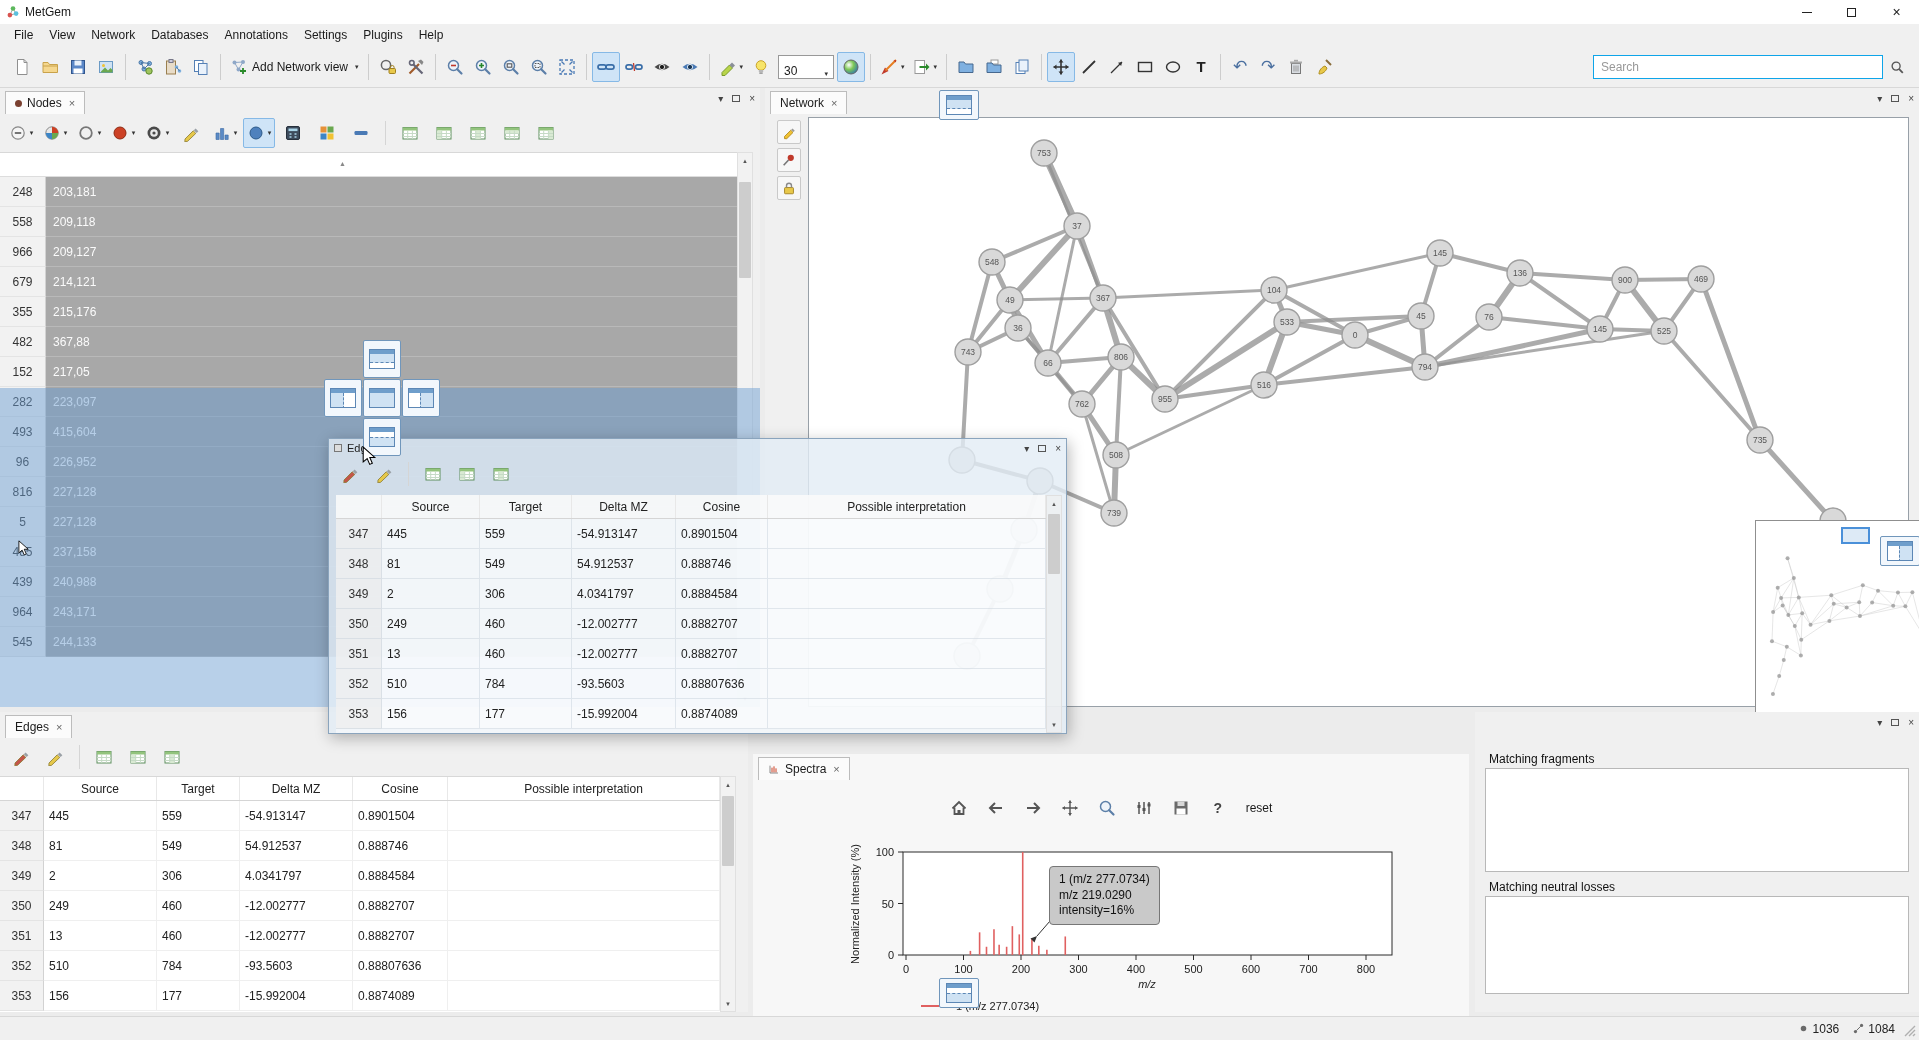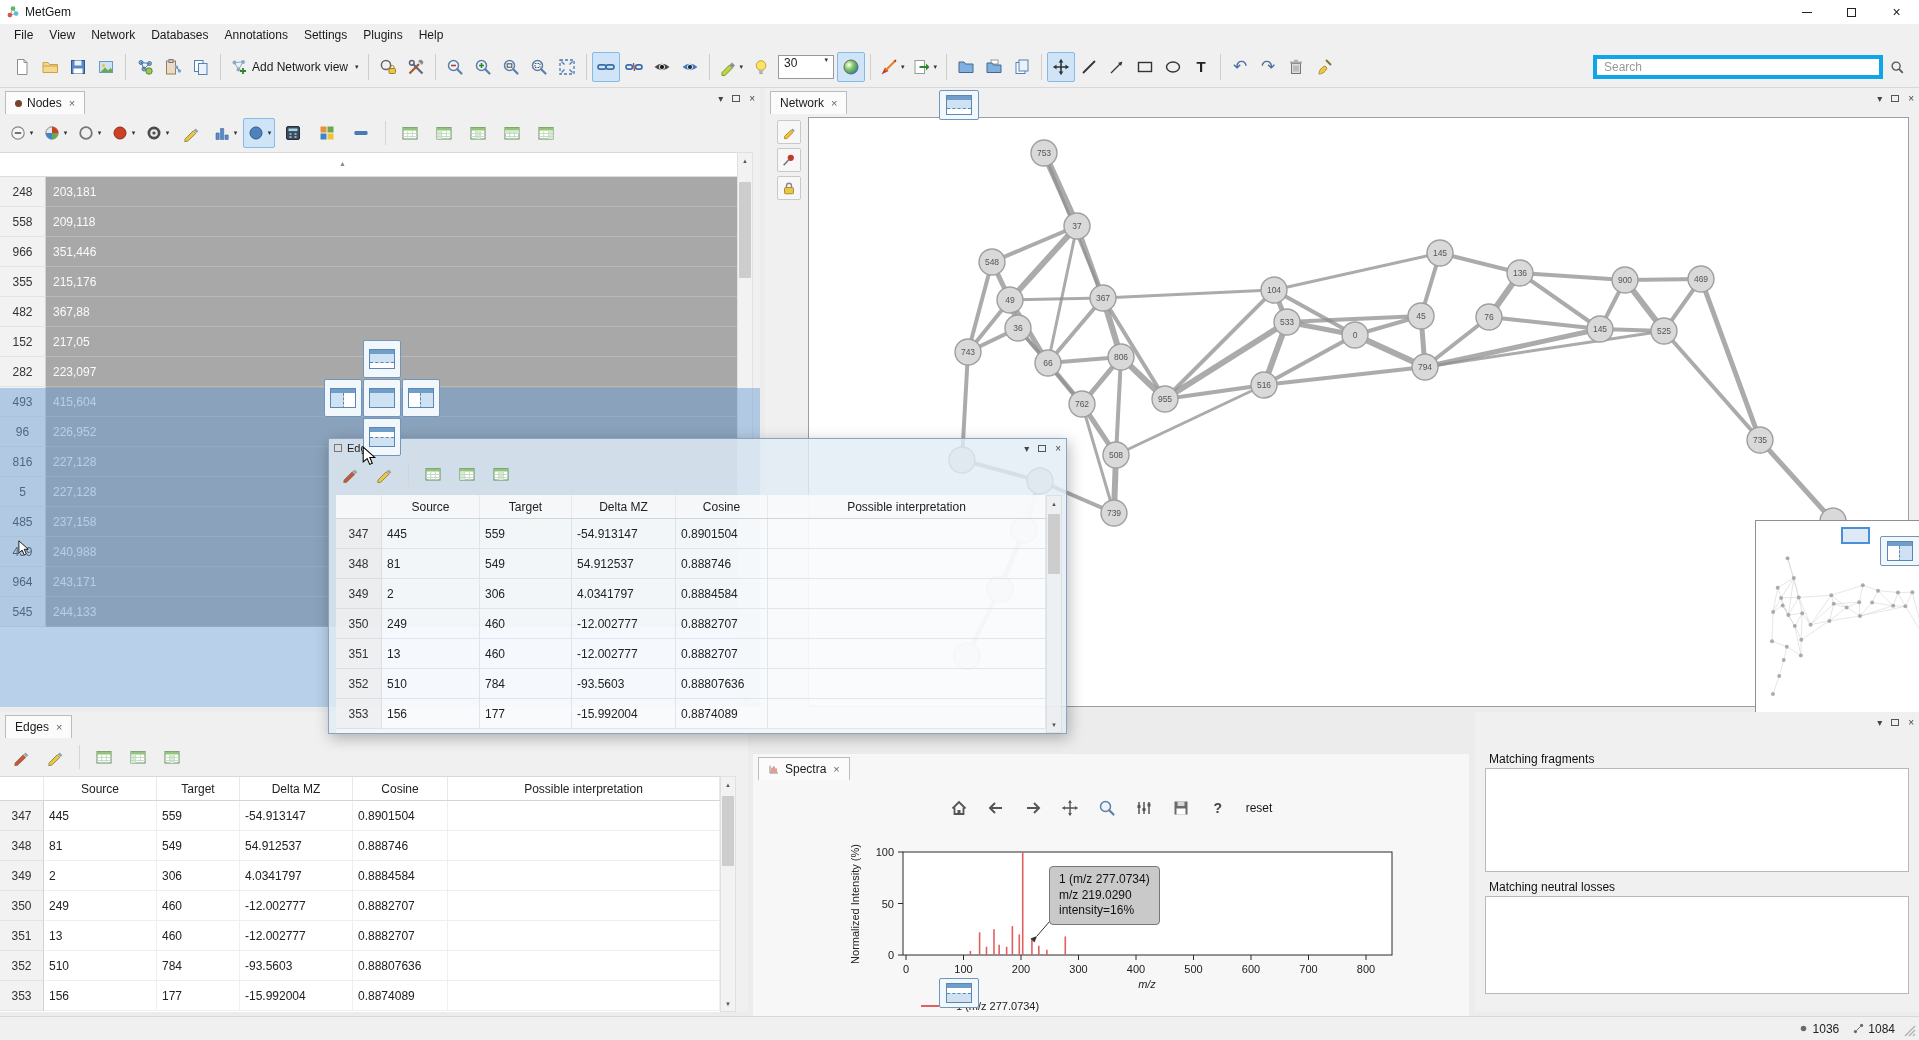--- a/index.html
+++ b/index.html
@@ -16,22 +16,22 @@
 .menubar{position:absolute;left:0;top:24px;width:100%;height:22px;background:#f0f0f0;display:flex;align-items:center;padding-left:6px}
 .menu-item{padding:3px 8px;font-size:12px}
 .toolbar{position:absolute;left:0;top:46px;width:100%;height:42px;background:#f0f0f0;border-bottom:1px solid #d8d8d8;display:flex;align-items:center;padding:0 8px}
 .tbtn{height:30px;min-width:28px;padding:0 3px;display:flex;align-items:center;justify-content:center;border:1px solid transparent;border-radius:2px;flex:0 0 auto}
 .tbtn.checked,.sbtn.checked{background:#cfe4f7;border-color:#86b9e6}
 .ticon{display:flex;align-items:center}
 .tlabel{margin:0 4px;white-space:nowrap}
 .dd{font-size:7px;color:#333;margin-left:3px}
 .tsep{width:1px;height:26px;background:#cdcdcd;margin:0 5px;flex:0 0 auto}
 .tspacer{flex:1}
-.combo{height:24px;min-width:56px;background:#fff;border:1px solid #999;display:flex;align-items:flex-start;justify-content:space-between;padding:0 5px;margin:16px 3px;flex:0 0 auto}
-.search-input{width:290px;height:24px;border:4px solid #0ea5e9;background:#fff;padding:0 7px;font:12px "Liberation Sans",sans-serif;color:#222;flex:0 0 auto}
+.combo{height:24px;min-width:56px;background:#fff;border:1px solid #999;display:flex;align-items:flex-end;justify-content:space-between;padding:0 5px;margin:16px 3px;flex:0 0 auto}
+.search-input{width:290px;height:24px;border:1px solid #0ea5e9;background:#fff;padding:0 7px;font:12px "Liberation Sans",sans-serif;color:#222;flex:0 0 auto}
 .search-input::placeholder{color:#999}
 
 
 .dock{position:absolute;background:#f0f0f0}
 .tabbar{position:relative;height:26px;display:flex;align-items:flex-end;padding-left:5px}
 .tab{height:23px;background:#fbfbfb;border:1px solid #bcbcbc;border-bottom:none;display:flex;align-items:center;gap:5px;padding:0 9px;font-size:12px}
 .tab-dot{width:7px;height:7px;border-radius:50%;background:#7a4030}
 .tab-close{color:#666;font-size:11px;margin-left:2px}
 .dock-btns{position:absolute;right:5px;top:5px;display:flex;align-items:center;gap:9px}
 .dbtn{color:#444;font-size:10px;display:flex;align-items:center;justify-content:center}
@@ -665,21 +665,25 @@
           <div class="nr">
             <div class="nid">248</div>
             <div class="nval">203,181</div>
           </div>
           <div class="nr">
             <div class="nid">558</div>
             <div class="nval">209,118</div>
           </div>
           <div class="nr">
             <div class="nid">966</div>
-            <div class="nval">351,446</div>
+            <div class="nval">209,127</div>
+          </div>
+          <div class="nr">
+            <div class="nid">679</div>
+            <div class="nval">214,121</div>
           </div>
           <div class="nr">
             <div class="nid">355</div>
             <div class="nval">215,176</div>
           </div>
           <div class="nr">
             <div class="nid">482</div>
             <div class="nval">367,88</div>
           </div>
           <div class="nr">

